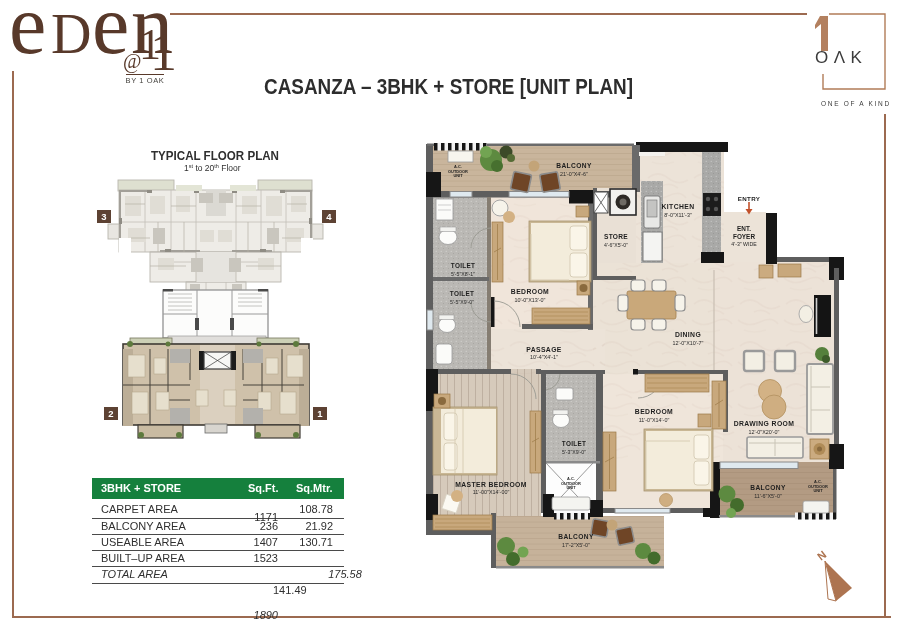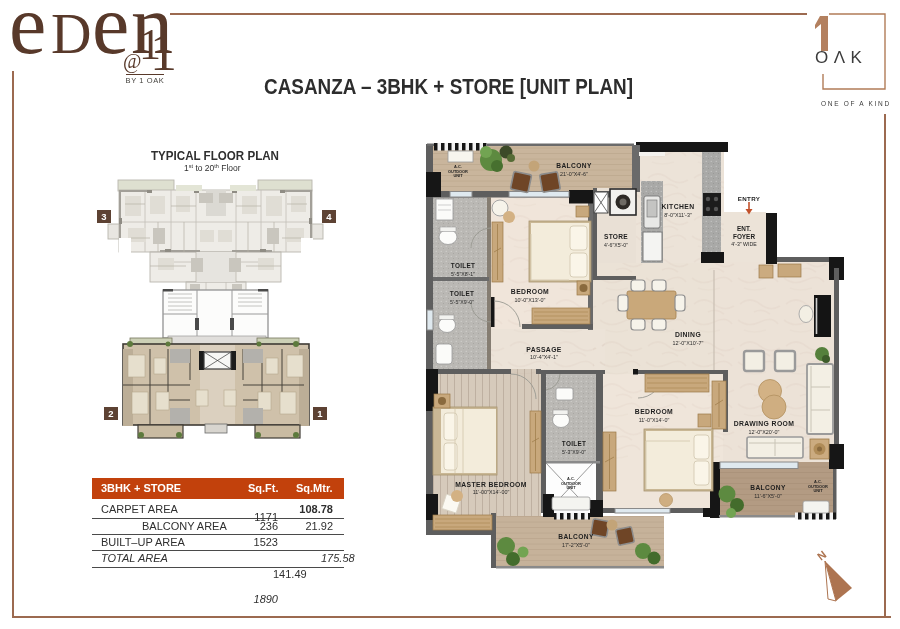--- a/index.html
+++ b/index.html
@@ -60,49 +60,54 @@
 </svg>
 
 <svg class="abs" style="left:80px;top:140px" width="270" height="40" viewBox="0 0 270 40">
   <text x="71" y="20" font-size="12" font-weight="bold" fill="#2f2f2f" textLength="128" lengthAdjust="spacingAndGlyphs" font-family="Liberation Sans, sans-serif">TYPICAL FLOOR PLAN</text>
 
   <text x="104" y="31" font-size="8.5" fill="#2f2f2f" font-family="Liberation Sans, sans-serif">1<tspan font-size="5.5" dy="-3">st</tspan><tspan dy="3"> to 20</tspan><tspan font-size="5.5" dy="-3">th</tspan><tspan dy="3"> Floor</tspan></text>
 </svg>
 
 <div class="abs" style="left:92px;top:478px;width:252px;font-size:11px;color:#2f2f2f;">
 
-  <div style="background:#c2410c;color:#ffffff;font-weight:bold;height:21px;line-height:21px;position:relative;">
+  <div style="background:#15803d;color:#ffffff;font-weight:bold;height:21px;line-height:21px;position:relative;">
     <span style="position:absolute;left:9px;">3BHK + STORE</span>
     <span style="position:absolute;left:156px;">Sq.Ft.</span>
     <span style="position:absolute;left:204px;">Sq.Mtr.</span>
   </div>
 
   <div style="height:19px;line-height:20px;position:relative;border-bottom:1.2px solid #4a4a4a;">
     <span style="position:absolute;left:9px;">CARPET AREA</span>
         <span style="position:absolute;width:60px;left:126px;text-align:right;margin-top:8px;">1171</span>
-        <span style="position:absolute;width:60px;left:181px;text-align:right;font-weight:bold;">108.78</span>
+        <span style="position:absolute;width:60px;left:181px;text-align:right;">108.78</span>
   </div>
 
   <div style="height:15px;line-height:15px;position:relative;border-bottom:1.2px solid #4a4a4a;">
-    <span style="position:absolute;left:9px;margin-left:41px;">BALCONY AREA</span>
+    <span style="position:absolute;left:9px;">BALCONY AREA</span>
         <span style="position:absolute;width:60px;left:126px;text-align:right;">236</span>
         <span style="position:absolute;width:60px;left:181px;text-align:right;">21.92</span>
   </div>
 
+  <div style="height:15px;line-height:15px;position:relative;border-bottom:1.2px solid #4a4a4a;">
+    <span style="position:absolute;left:9px;">USEABLE AREA</span>
+        <span style="position:absolute;width:60px;left:126px;text-align:right;">1407</span>
+        <span style="position:absolute;width:60px;left:181px;text-align:right;">130.71</span>
+  </div>
 
   <div style="height:15px;line-height:15px;position:relative;border-bottom:1.2px solid #4a4a4a;">
     <span style="position:absolute;left:9px;">BUILT–UP AREA</span>
         <span style="position:absolute;width:60px;left:126px;text-align:right;">1523</span>
         <span style="position:absolute;width:60px;left:181px;text-align:left;margin-top:32px;">141.49</span>
   </div>
 
   <div style="height:15.5px;line-height:15.5px;position:relative;border-bottom:1.2px solid #4a4a4a;font-style:italic;">
     <span style="position:absolute;left:9px;">TOTAL AREA</span>
         <span style="position:absolute;width:60px;left:126px;text-align:right;margin-top:41px;">1890</span>
-        <span style="position:absolute;width:60px;left:181px;text-align:left;padding-left:48px;">175.58</span>
+        <span style="position:absolute;width:60px;left:175px;text-align:center;padding-left:48px;">175.58</span>
   </div>
 </div>
 
 <svg class="abs" style="left:0;top:0" width="900" height="629" viewBox="0 0 900 629">
 <defs>
   <pattern id="chk" width="7" height="7" patternUnits="userSpaceOnUse">
     <rect width="7" height="7" fill="#f2f2f2"></rect>
           <rect width="3.5" height="7" fill="#161616"></rect>
   </pattern>
   <pattern id="plkh" width="9" height="5.5" patternUnits="userSpaceOnUse">

